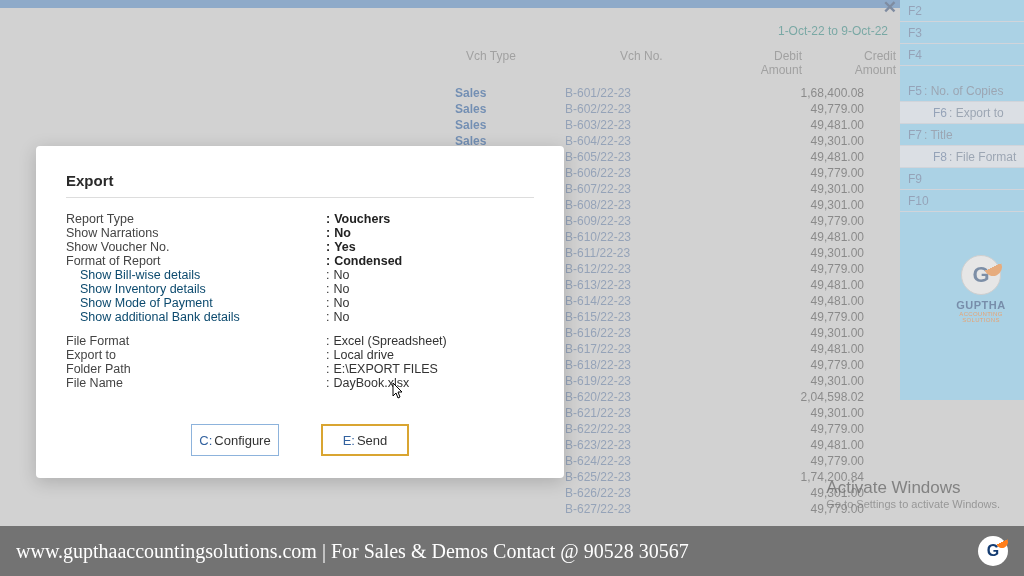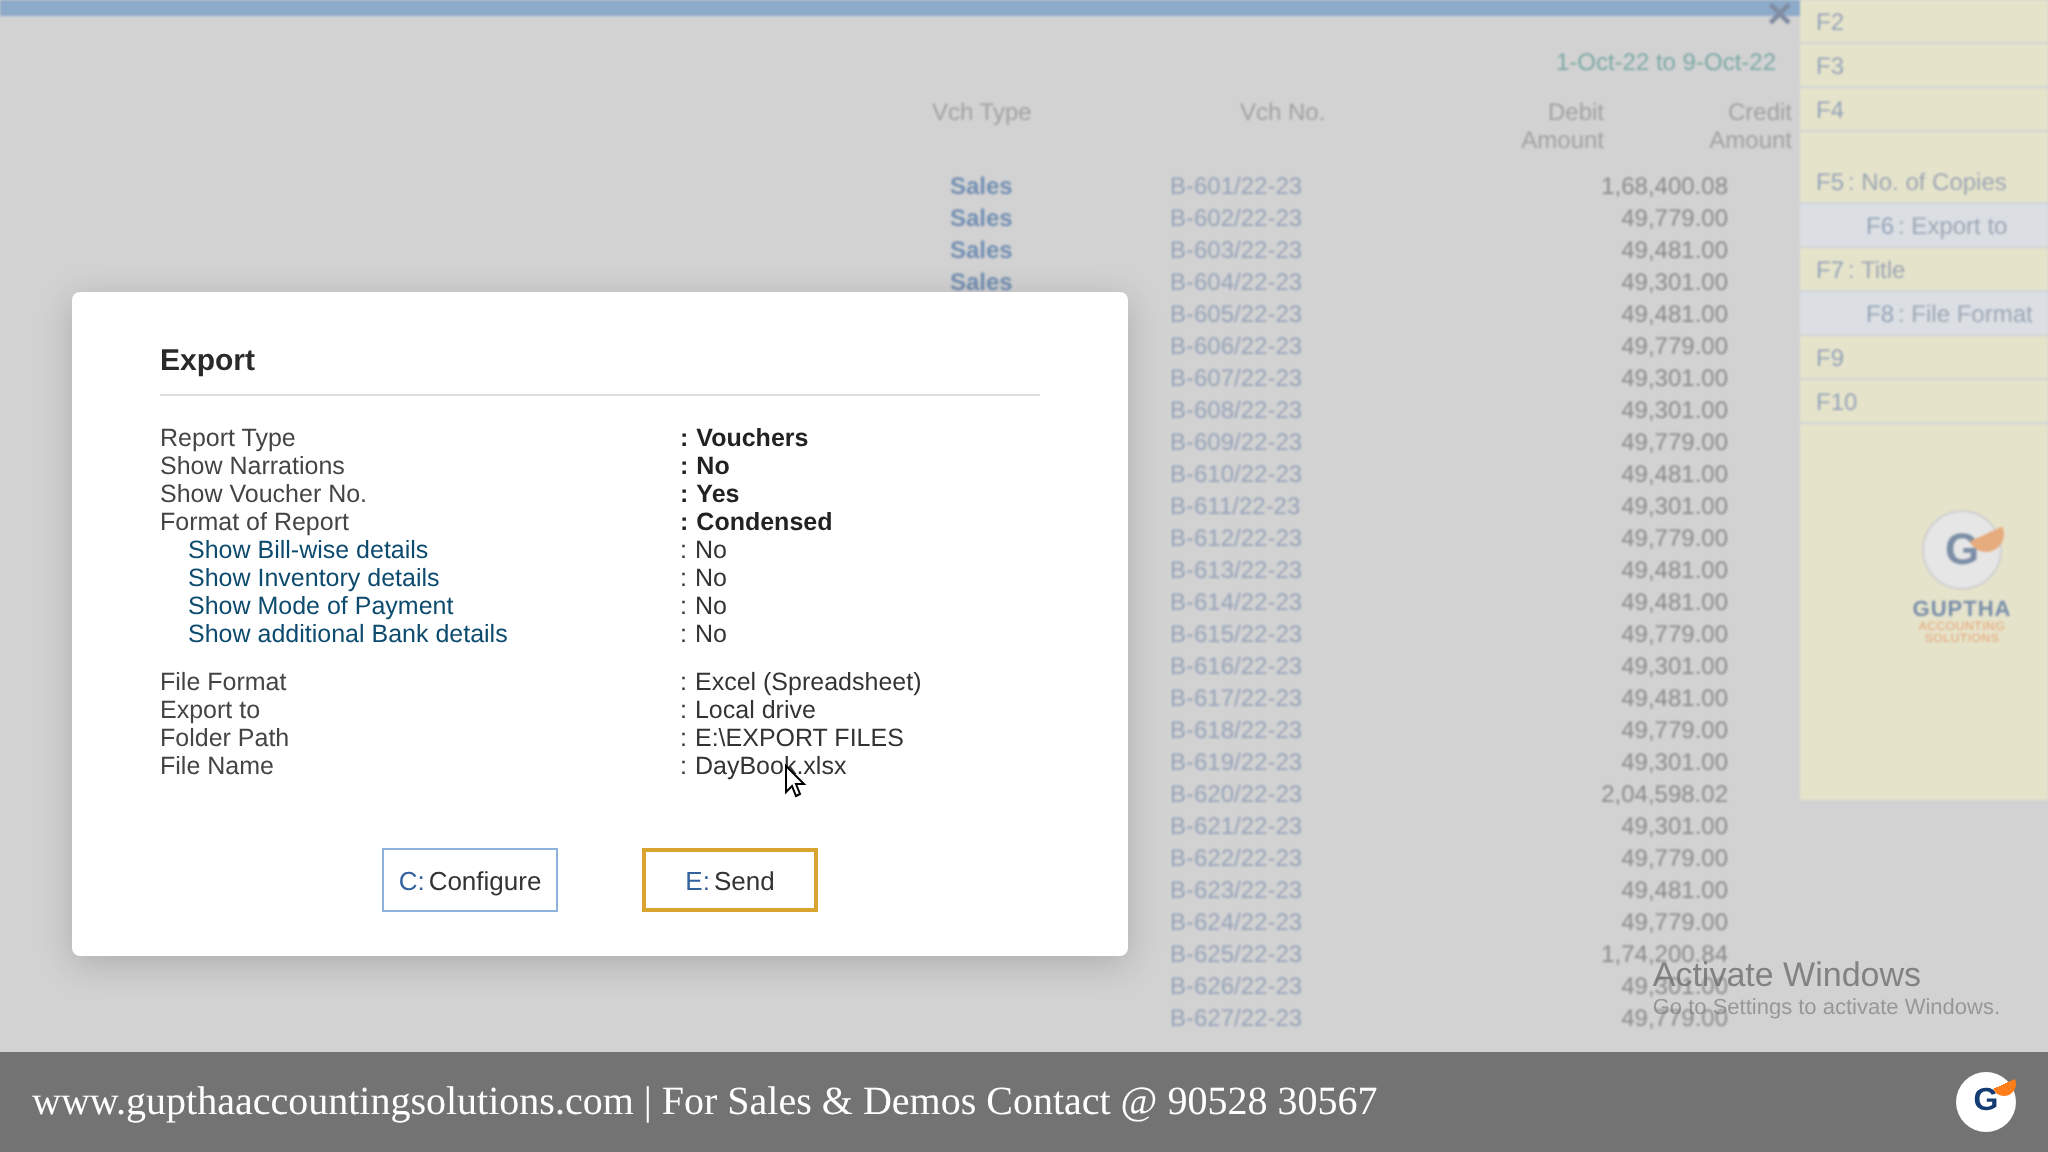--- a/index.html
+++ b/index.html
@@ -48,32 +48,31 @@
   .table-area {
     position:absolute;
     top:85px; left:455px; right:130px; bottom:60px;
     font-size:12px;
     color:#333;
   }
   .table-row-bg {
     display:flex;
     height:16px;
     line-height:16px;
-    margin-left:20px;
   }
   .table-row-bg .vch-type-cell { width:110px; color:#003e8f; font-weight:600; }
   .table-row-bg .vch-no-cell { width:110px; color:#4c6b9a; text-align:left; }
   .table-row-bg .debit-cell { flex:1; text-align:right; color:#333; padding-right:30px;}
   
   .right-panel {
     position:absolute;
     top:0; right:0;
     width:124px;
     height:400px;
-    background:#fef9c3;
+    background:#7dd3fc;
   }
   .rp-btn {
     display:flex;
     align-items:center;
     padding:4px 8px;
     border-bottom:1px solid #d0d8e4;
     font-size:12px;
     color:#5b718e;
     height:22px;
     cursor:pointer;
@@ -117,21 +116,21 @@
   }
   
   .modal {
     position:absolute;
     left:36px; top:146px;
     width:528px;
     height:332px;
     background:#fff;
     border-radius:4px;
     box-shadow:0 4px 18px rgba(0,0,0,0.18);
-    padding:26px 44px 22px;
+    padding:26px 30px 22px;
   }
   .modal h3 {
     font-size:15px;
     color:#2a2a2a;
     font-weight:600;
     padding-bottom:8px;
     border-bottom:1px solid #ddd;
     margin-bottom:14px;
   }
   .field-row {

